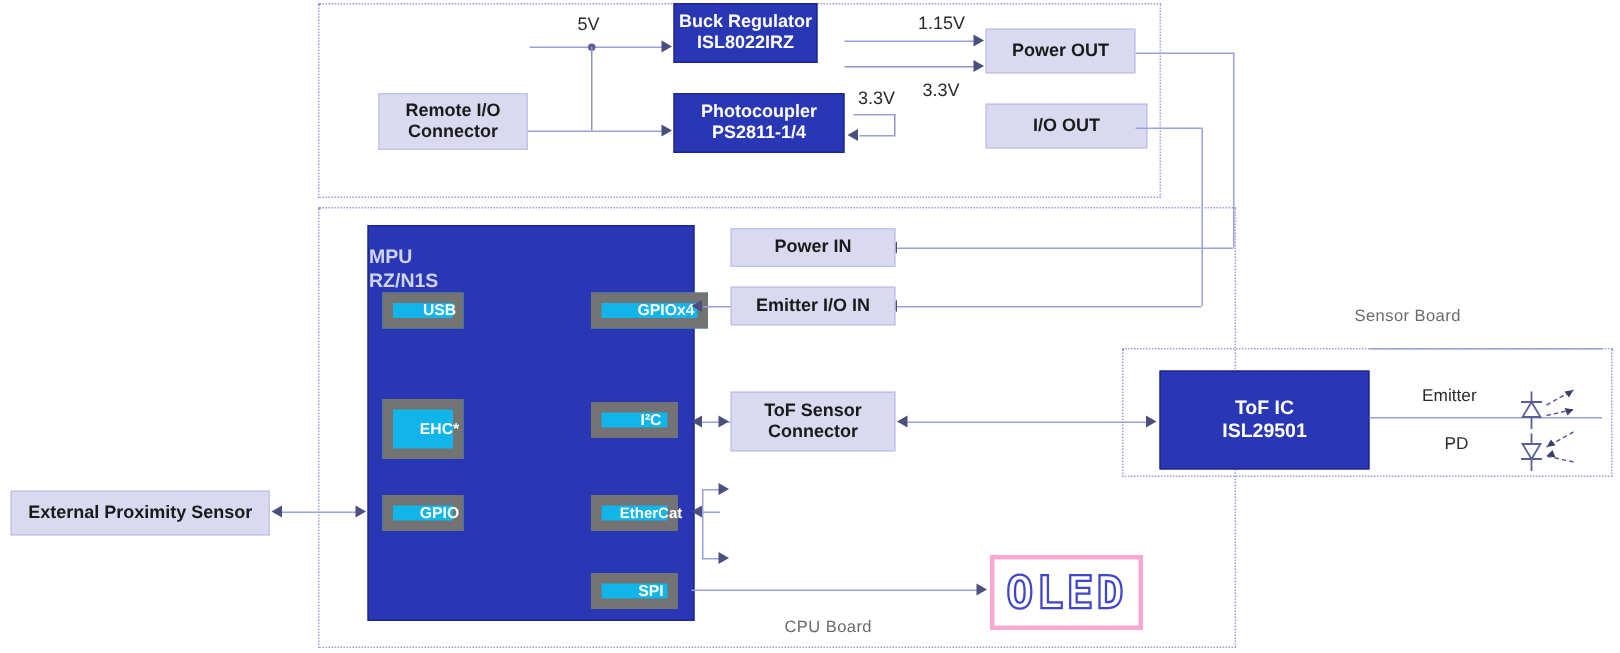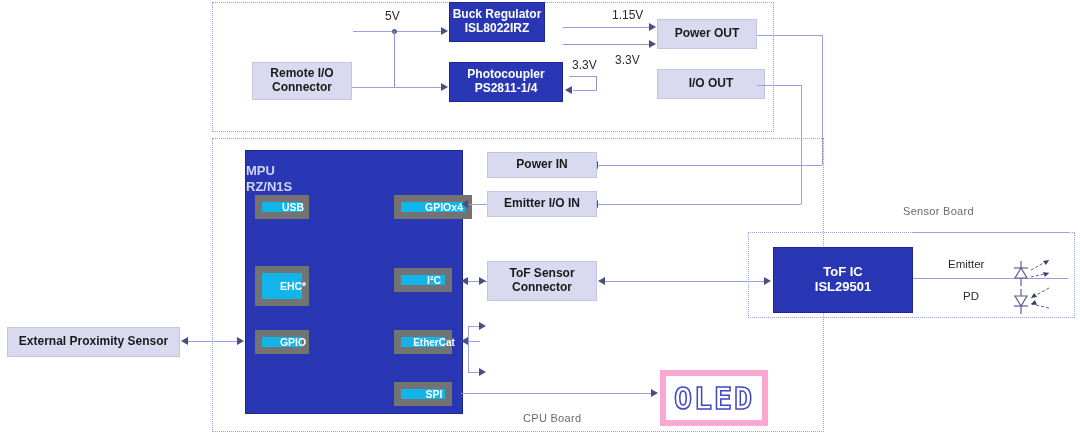--- a/index.html
+++ b/index.html
@@ -45,21 +45,21 @@
   .arr{position:absolute;width:0;height:0;}
   .arr-l{border-top:4px solid transparent;border-bottom:4px solid transparent;
          border-right:7px solid #4a4f7d;}
   .arr-r{border-top:4px solid transparent;border-bottom:4px solid transparent;
          border-left:7px solid #4a4f7d;}
 
   
   .vlabel{position:absolute;color:#2b2b2b;font-size:12px;white-space:nowrap;}
 
   
-  #oled{position:absolute;border:6px solid #f9a8d4;background:#fff;
+  #oled{position:absolute;border:3px solid #f9a8d4;background:#fff;
         display:flex;align-items:center;justify-content:center;}
   .oled-txt{font-family:"DejaVu Sans Mono",monospace;font-size:30px;font-weight:bold;
             letter-spacing:2px;color:#fff;
             -webkit-text-stroke:1.5px #3f46c9;text-shadow:0 0 0 #3f46c9;}
 
   
   .diode{position:absolute;}
   .sb-label{position:absolute;color:#2b2b2b;font-size:11.5px;white-space:nowrap;}
 </style>
 </head>

